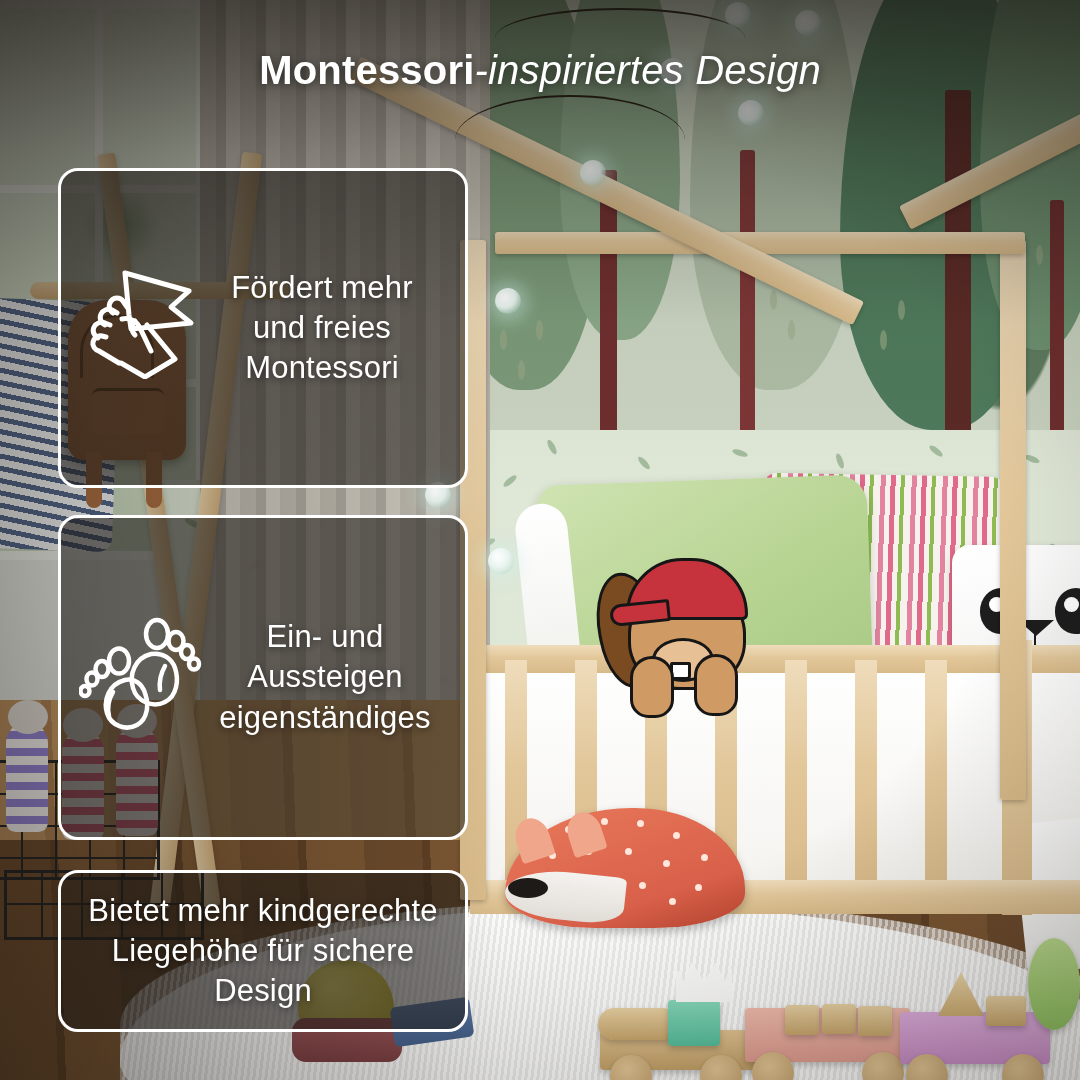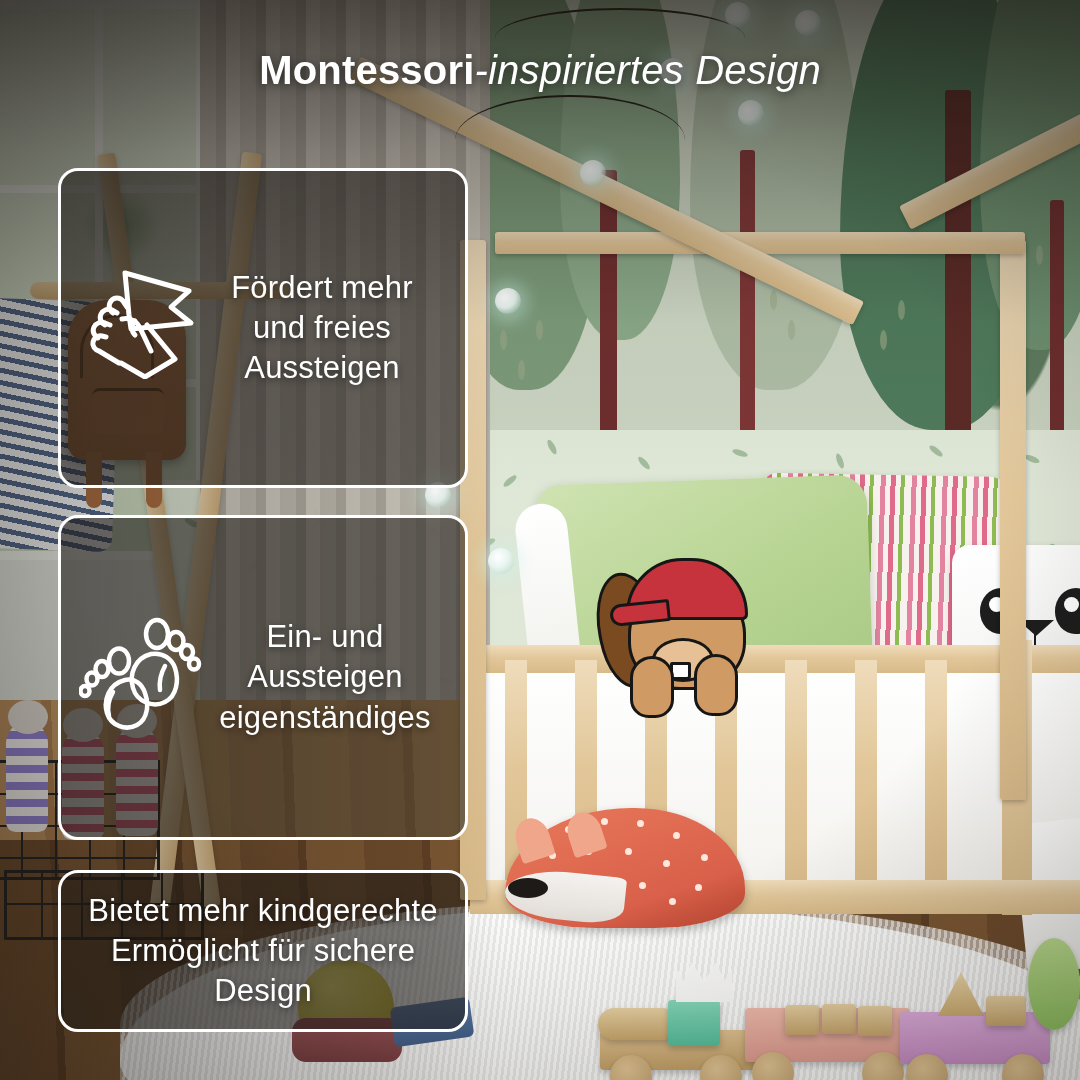--- a/index.html
+++ b/index.html
@@ -446,21 +446,21 @@
         <path d="M38 46 L33 43 C29 41 24 43 22 47 C20 51 22 56 26 58"></path>
         <path d="M31 58 L26 56 C22 54 17 56 15 60 C13 64 15 69 19 71"></path>
         <path d="M27 70 L23 69 C19 68 15 71 14 75 C13 79 16 83 20 84 L40 96"></path>
         <path d="M43 52 C50 50 58 54 61 61 L72 84"></path>
         <path d="M56 68 C52 64 52 58 56 54"></path>
         <path d="M68 58 L96 92 L66 110 L42 96"></path>
       </svg>
     </div>
     <div class="lines">
       <div>Fördert mehr</div>
-      <div>und freies Aussteigen</div>
+      <div>und freies Montessori</div>
     </div>
   </div>
 
   <div class="card" id="card-2">
     <div class="icon">
       <svg width="124" height="118" viewBox="0 0 124 118" fill="none" stroke="#ffffff" stroke-width="4.5" stroke-linecap="round" stroke-linejoin="round">
 
         <ellipse cx="78" cy="20" rx="11" ry="14"></ellipse>
         <ellipse cx="97" cy="27" rx="7.5" ry="9"></ellipse>
         <ellipse cx="108" cy="38" rx="6" ry="7"></ellipse>
@@ -478,18 +478,18 @@
     </div>
     <div class="lines">
       <div>Ein- und Aussteigen</div>
       <div>eigenständiges</div>
     </div>
   </div>
 
   <div class="card" id="card-3">
     <div class="lines">
       <div>Bietet mehr kindgerechte</div>
-      <div>Ermöglicht für sichere</div>
+      <div>Liegehöhe für sichere</div>
       <div>Design</div>
     </div>
   </div>
 
 </div>
 
 </body></html>

